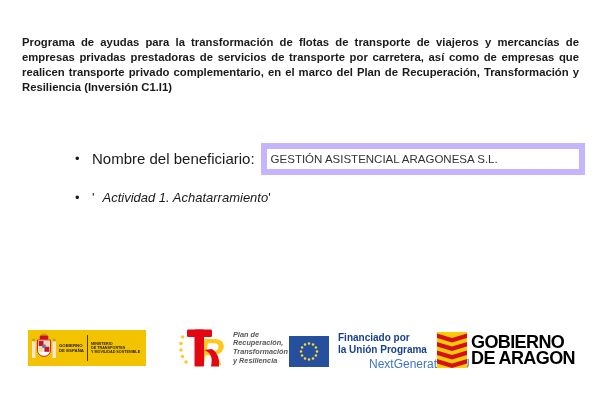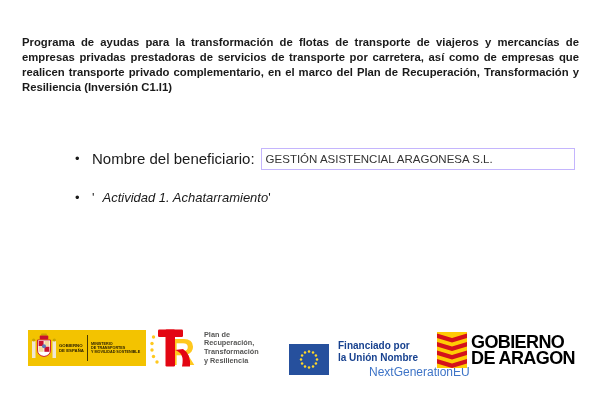--- a/index.html
+++ b/index.html
@@ -13,21 +13,21 @@
     font-size:11.3px;font-weight:bold;line-height:15px;
     text-align:justify;color:#1a1a1a;
   }
   
   .field-row{position:absolute;left:75px;display:flex;align-items:center;}
   .field-row.beneficiary{top:146px;height:25px;}
   .field-row.project{top:186px;height:22px;}
   .bullet-dot{width:17px;font-size:13px;color:#1a1a1a;}
   .field-label{font-size:15px;color:#1a1a1a;white-space:pre;}
   .value-box{
-    margin-left:6px;width:308px;height:20px;border:1px solid #c4b5fd;
+    margin-left:6px;width:308px;height:20px;border:6px solid #c4b5fd;
     display:flex;align-items:center;padding-left:4px;
     font-size:11.5px;color:#333;white-space:nowrap;overflow:hidden;background:#fff;
   }
   .quote{font-size:13px;color:#1a1a1a;}
   .italic-value{font-size:13px;font-style:italic;color:#1a1a1a;margin-left:8px;}
   .project .field-label{margin-right:3px;}
   
   .spain-box{
     position:absolute;left:28px;top:330px;width:118px;height:36px;
     background:#F3C300;
@@ -37,25 +37,25 @@
     position:absolute;left:31px;top:50%;
     transform:translateY(-50%) scale(0.72);transform-origin:left center;
     font-size:6px;line-height:6.6px;font-weight:bold;color:#2b2000;white-space:nowrap;
   }
   .spain-divider{position:absolute;left:59px;top:5px;width:1px;height:26px;background:#4a3a00;}
   .ministry-text{
     position:absolute;left:63px;top:50%;
     transform:translateY(-50%) scale(0.62);transform-origin:left center;
     font-size:6px;line-height:6.4px;font-weight:bold;color:#2b2000;white-space:nowrap;
   }
-  .prtr-box{position:absolute;left:149px;top:327px;display:flex;align-items:center;}
+  .prtr-box{position:absolute;left:178px;top:327px;display:flex;align-items:center;font-style:italic;}
   .prtr-text{
     margin-left:5px;font-size:7.3px;font-weight:bold;color:#575756;line-height:8.7px;white-space:nowrap;
   }
-  .eu-box{position:absolute;left:289px;top:340px;display:flex;align-items:center;}
+  .eu-box{position:absolute;left:289px;top:332px;display:flex;align-items:center;}
   .eu-text{margin-left:9px;}
   .eu-funding{font-size:10px;font-weight:bold;color:#17418F;line-height:11.6px;white-space:nowrap;}
   .eu-program{font-size:12px;color:#3E74C7;margin-top:2px;white-space:nowrap;margin-left:31px;}
   .aragon-box{position:absolute;left:437px;top:332px;display:flex;align-items:center;}
   .aragon-text{
     margin-left:4px;font-size:18px;font-weight:bold;color:#000;
     line-height:16.5px;letter-spacing:-0.6px;white-space:nowrap;
   }
 </style>
 </head>
@@ -138,21 +138,21 @@
         <circle cx="20" cy="23.5" r="1.25"></circle>
           <circle cx="16" cy="22.43" r="1.25"></circle>
         <circle cx="13.07" cy="19.5" r="1.25"></circle>
           <circle cx="12" cy="15.5" r="1.25"></circle>
         <circle cx="13.07" cy="11.5" r="1.25"></circle>
           <circle cx="16" cy="8.57" r="1.25"></circle>
       </g>
     </svg>
     <div class="eu-text">
       <div class="eu-funding">Financiado por</div>
-      <div class="eu-funding">la Unión Nombre</div>
+      <div class="eu-funding">la Unión Programa</div>
       <div class="eu-program">NextGenerationEU</div>
     </div>
   </div>
 
   <div class="aragon-box">
     <svg width="30" height="36" viewBox="0 0 30 36">
       <rect x="0" y="0" width="30" height="36" fill="#FFCB05"></rect>
       <g fill="#D4111B">
         <path d="M0 1.5 L15 6 L30 1.5 L30 6 L15 10.5 L0 6 Z"></path>
         <path d="M0 10 L15 14.5 L30 10 L30 14.5 L15 19 L0 14.5 Z"></path>

